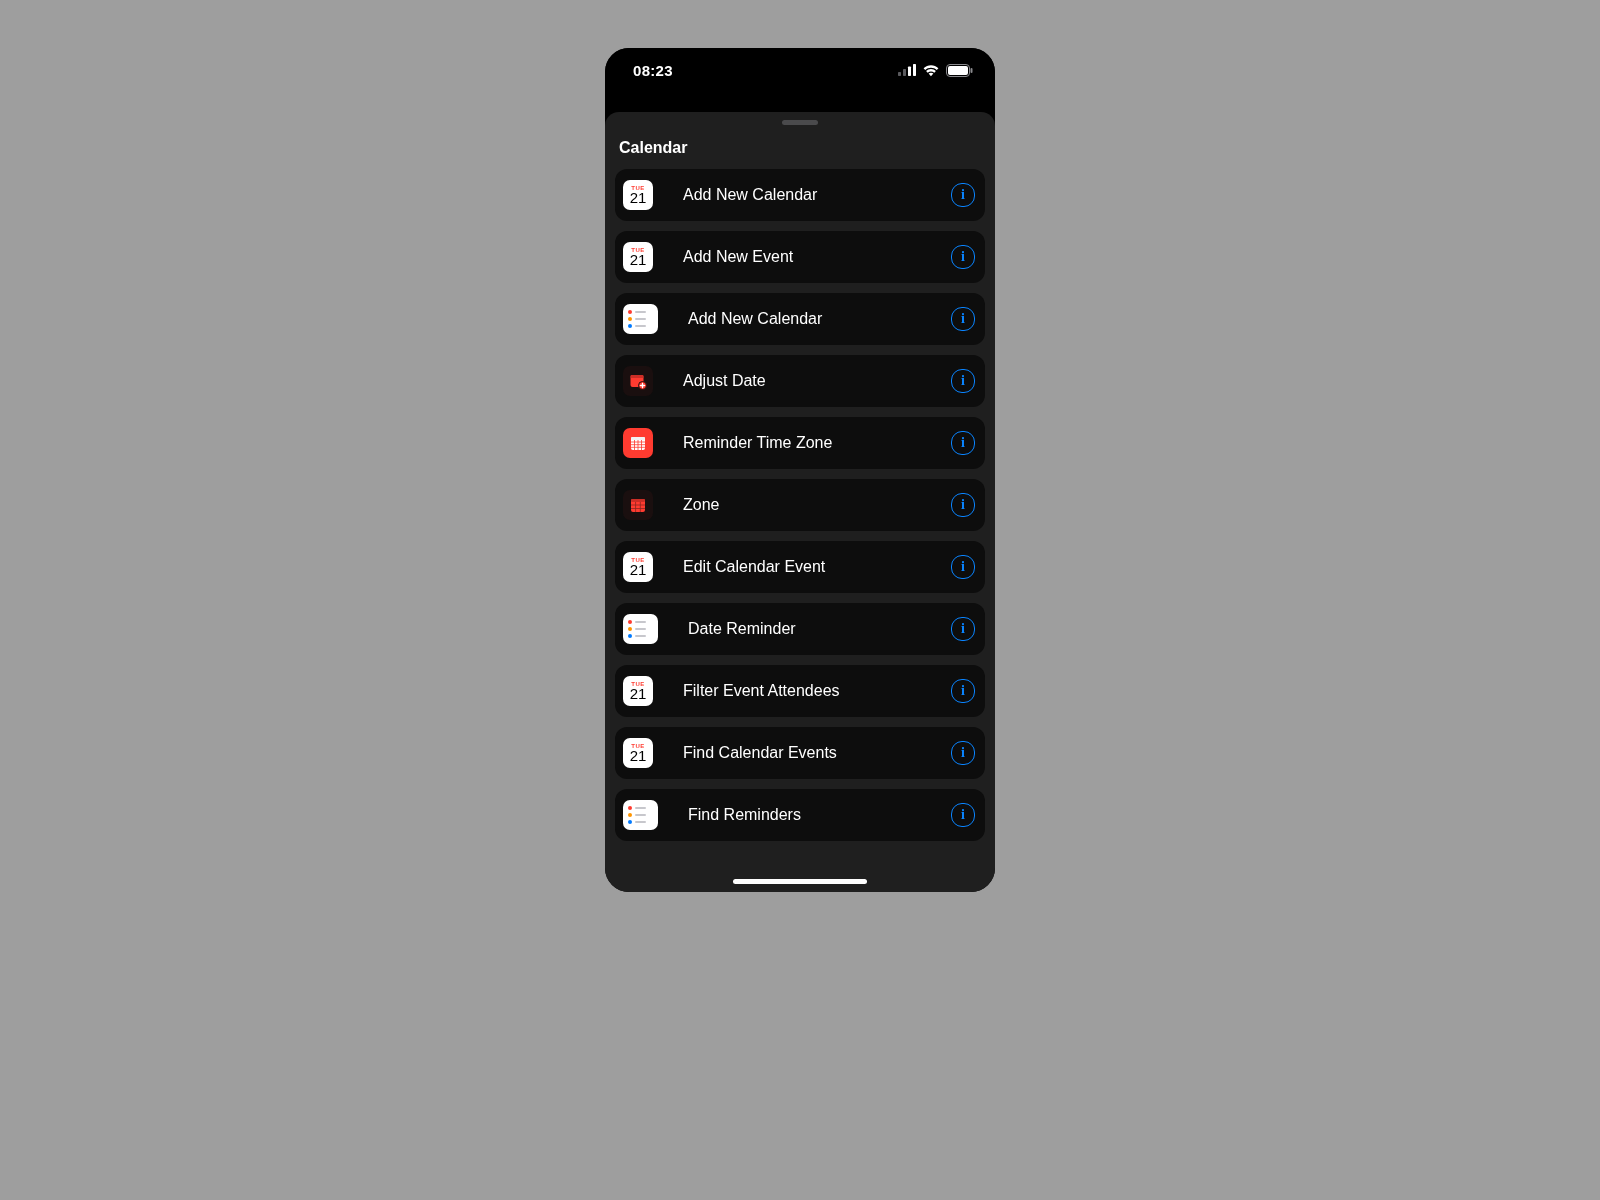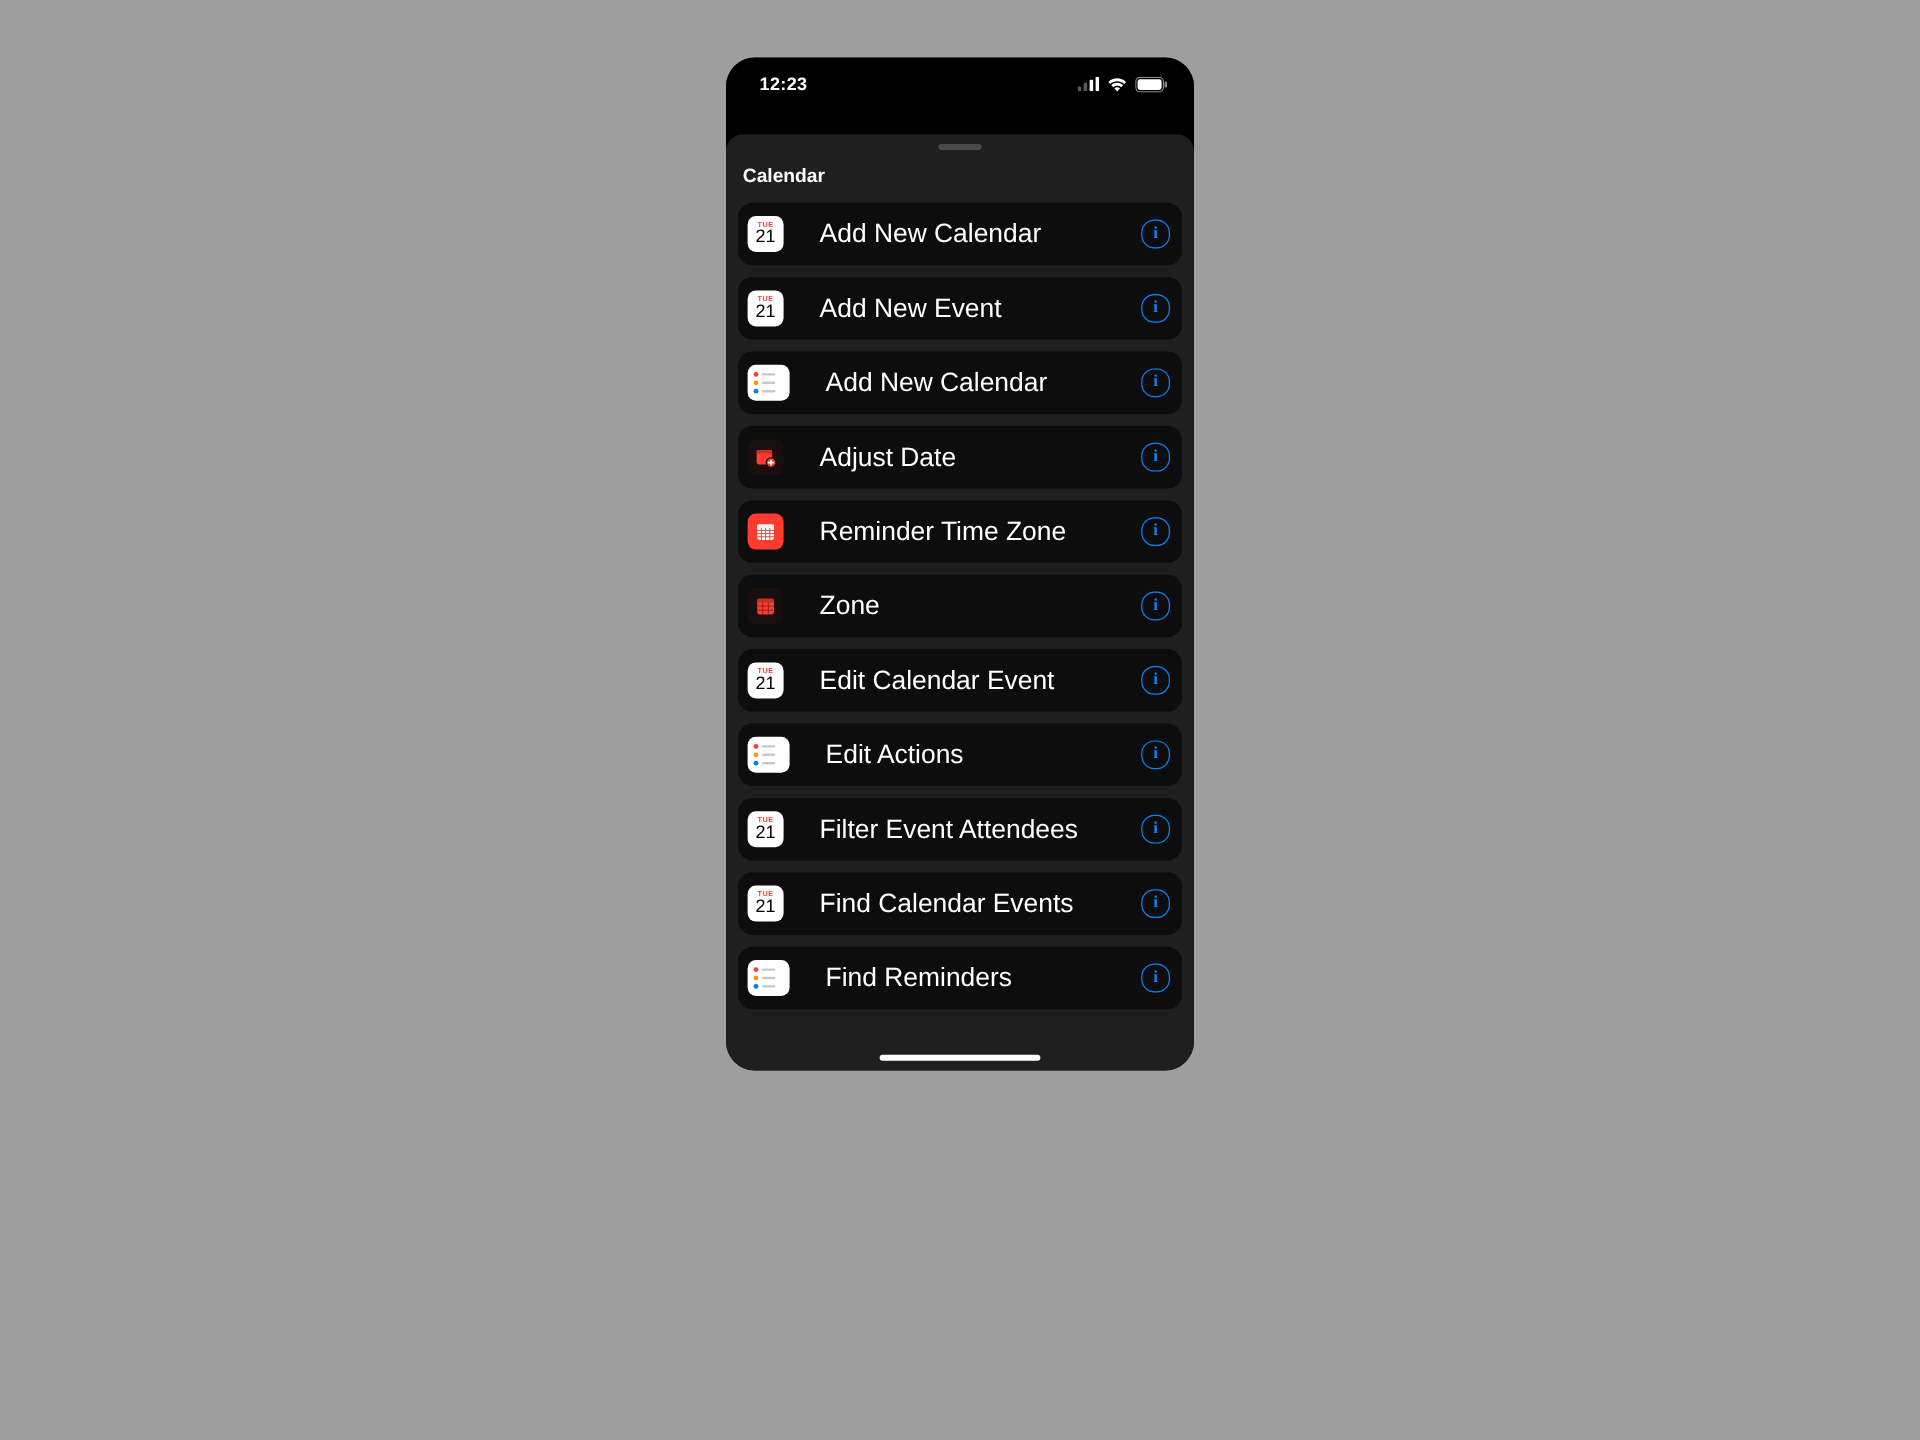--- a/index.html
+++ b/index.html
@@ -24,21 +24,21 @@
   .sheet{flex:1;background:var(--bg-sheet);border-top-left-radius:14px;border-top-right-radius:14px;margin-top:20px;display:flex;flex-direction:column;overflow:hidden;position:relative;}
   .grabber{width:36px;height:5px;border-radius:3px;background:#4a4a4c;margin:8px auto 4px;}
   .sheet-header{display:flex;align-items:center;justify-content:space-between;padding:4px 14px 6px 14px;}
   .sheet-title{font-size:27px;font-weight:700;letter-spacing:0.2px;}
   .close-btn{width:30px;height:30px;border-radius:15px;background:#3a3a3c;display:flex;align-items:center;justify-content:center;cursor:pointer;}
   .close-btn svg{display:block;}
   .section-title{padding:10px 14px 10px 14px;font-size:16px;font-weight:600;}
   .list{display:flex;flex-direction:column;gap:10px;padding:2px 10px 20px;overflow-y:auto;}
   .row{background:var(--bg-row);border-radius:12px;height:52px;display:flex;align-items:center;padding:0 10px 0 8px;gap:30px;cursor:pointer;}
   .row-icon{width:30px;height:30px;border-radius:7px;display:flex;align-items:center;justify-content:center;flex:0 0 30px;}
-  .row-label{flex:1;font-size:22px;font-weight:500;}
+  .row-label{flex:1;font-size:16px;font-weight:500;}
   .info-btn{width:22px;height:22px;border-radius:11px;border:1.6px solid var(--info);display:flex;align-items:center;justify-content:center;cursor:pointer;flex:0 0 22px;}
   .info-btn .iglyph{color:var(--info);font-style:normal;font-weight:700;font-family:Georgia,"Times New Roman",serif;font-size:14px;line-height:1;}
   
   .icon-cal21{background:#fff;color:#000;}
   .cal21-inner{font-size:7px;line-height:1;text-align:center;display:flex;flex-direction:column;align-items:center;justify-content:center;gap:0;}
   .cal21-top{color:#ff3b30;font-weight:700;font-size:6px;letter-spacing:0.5px;}
   .cal21-day{font-size:15px;font-weight:400;line-height:1;margin-top:-1px;}
   .icon-reminders{background:#fff;display:flex;align-items:center;justify-content:flex-start;padding-left:5px;}
   .rem-dots{display:flex;flex-direction:column;gap:3px;}
   .rem-row{display:flex;align-items:center;gap:3px;}
@@ -50,21 +50,21 @@
   
   .home-indicator{position:absolute;bottom:8px;left:50%;transform:translateX(-50%);width:134px;height:5px;border-radius:3px;background:#fff;}
 </style>
 </head>
 <body>
 
 <div class="canvas">
   <div class="phone">
 
     <div class="statusbar">
-      <div class="sb-left">12:23</div>
+      <div class="sb-left">08:23</div>
       <div class="sb-right">
         <span>
           <svg width="18" height="12" viewBox="0 0 18 12">
               <rect x="0" y="8" width="3" height="4" rx="0.7" fill="#5a5a5e"></rect>
               <rect x="5" y="5" width="3" height="7" rx="0.7" fill="#5a5a5e"></rect>
               <rect x="10" y="2.5" width="3" height="9.5" rx="0.7" fill="#fff"></rect>
               <rect x="15" y="0" width="3" height="12" rx="0.7" fill="#fff"></rect>
             </svg>
         </span>
         <span>
@@ -208,21 +208,21 @@
       <div class="rem-row">
                   <span class="rem-dot" style="background:#ff9500"></span>
                   <span class="rem-line"></span>
                 </div>
       <div class="rem-row">
                   <span class="rem-dot" style="background:#007aff"></span>
                   <span class="rem-line"></span>
                 </div>
     </div>
   </div>
-<div class="row-label">Edit Actions</div>
+<div class="row-label">Date Reminder</div>
             <div class="info-btn">
               <span class="iglyph">i</span>
             </div>
           </div>
           <div class="row">
   <div class="row-icon icon-cal21">
     <div class="cal21-inner">
       <span class="cal21-top">TUE</span>
       <span class="cal21-day">21</span>
     </div>

